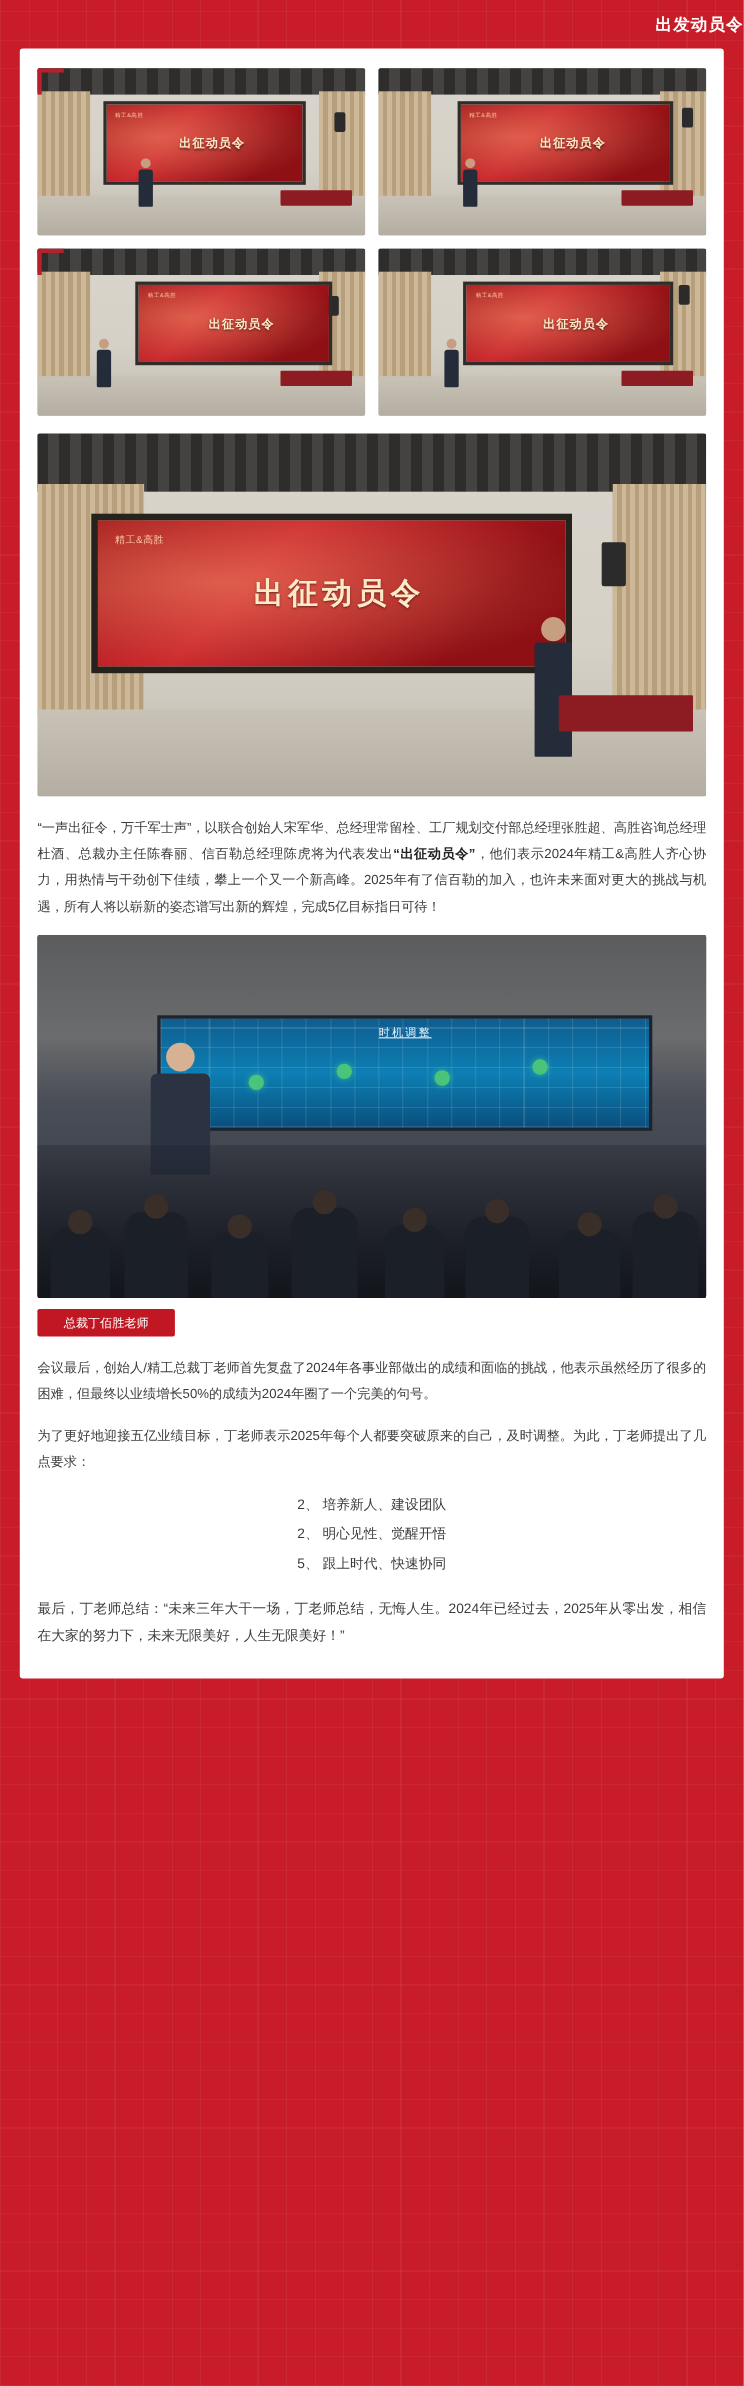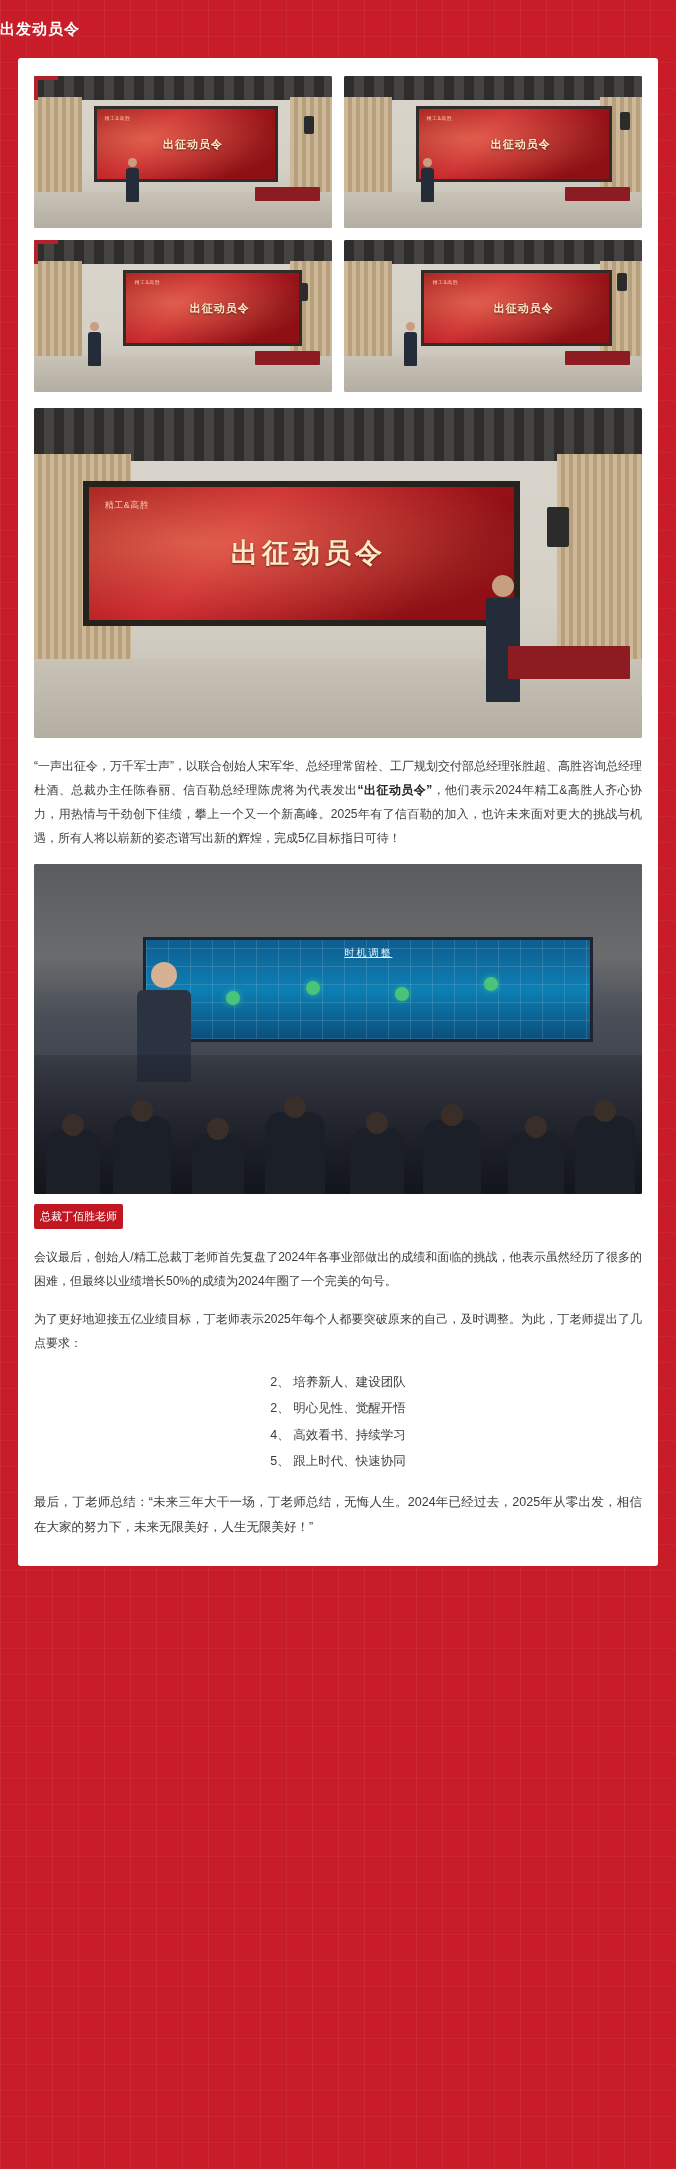--- a/index.html
+++ b/index.html
@@ -20,24 +20,24 @@
   .page::before {
     content: "";
     position: absolute;
     top: 0; left: 0; right: 0; bottom: 0;
     background-image:
       repeating-linear-gradient(90deg, rgba(255,255,255,0.05) 0 1px, transparent 1px 26px),
       repeating-linear-gradient(0deg, rgba(255,255,255,0.04) 0 1px, transparent 1px 26px);
     pointer-events: none;
   }
   .header {
-    height: 58px;
+    height: 44px;
     display: flex;
     align-items: center;
-    justify-content: flex-start;
+    justify-content: flex-end;
     position: relative;
     z-index: 2;
   }
   .header-title {
     color: #ffffff;
     font-size: 15px;
     font-weight: bold;
     letter-spacing: 1px;
   }
   .card {
@@ -245,21 +245,21 @@
   .audience .person .h {
     position: absolute; top: -16px; left: 50%; transform: translateX(-50%);
     width: 22px; height: 22px; border-radius: 50%;
     background: #3a2e29;
   }
   .caption-tag {
     display: inline-block;
     background: #c01722;
     color: #fff;
     font-size: 11px;
-    padding: 5px 6px;
+    padding: 5px 24px;
     border-radius: 2px;
     margin-bottom: 16px;
   }
   ol.req-list {
     list-style: none;
     margin: 6px 0 16px 0;
   }
   ol.req-list li {
     font-size: 12.5px;
     line-height: 2.1;
@@ -437,21 +437,20 @@
 
     <div class="caption-tag">总裁丁佰胜老师</div>
 
     <p class="body-text">会议最后，创始人/精工总裁丁老师首先复盘了2024年各事业部做出的成绩和面临的挑战，他表示虽然经历了很多的困难，但最终以业绩增长50%的成绩为2024年圈了一个完美的句号。</p>
 
     <p class="body-text">为了更好地迎接五亿业绩目标，丁老师表示2025年每个人都要突破原来的自己，及时调整。为此，丁老师提出了几点要求：</p>
 
     <ol class="req-list">
       <li>2、  培养新人、建设团队</li>
       <li>2、  明心见性、觉醒开悟</li>
-      <li>4、  高效看书、持续学习</li>
       <li>5、  跟上时代、快速协同</li>
     </ol>
 
     <p class="final-text">
       <span>最后，丁老师总结：“未来三年大干一场，丁老师总结，无悔人生。2024年已经过去，</span><span>2025年从零出发，相信在大家的努力下，未来无限美好，人生无限美好！”</span>
     </p>
 
   </div>
 </div>
 

